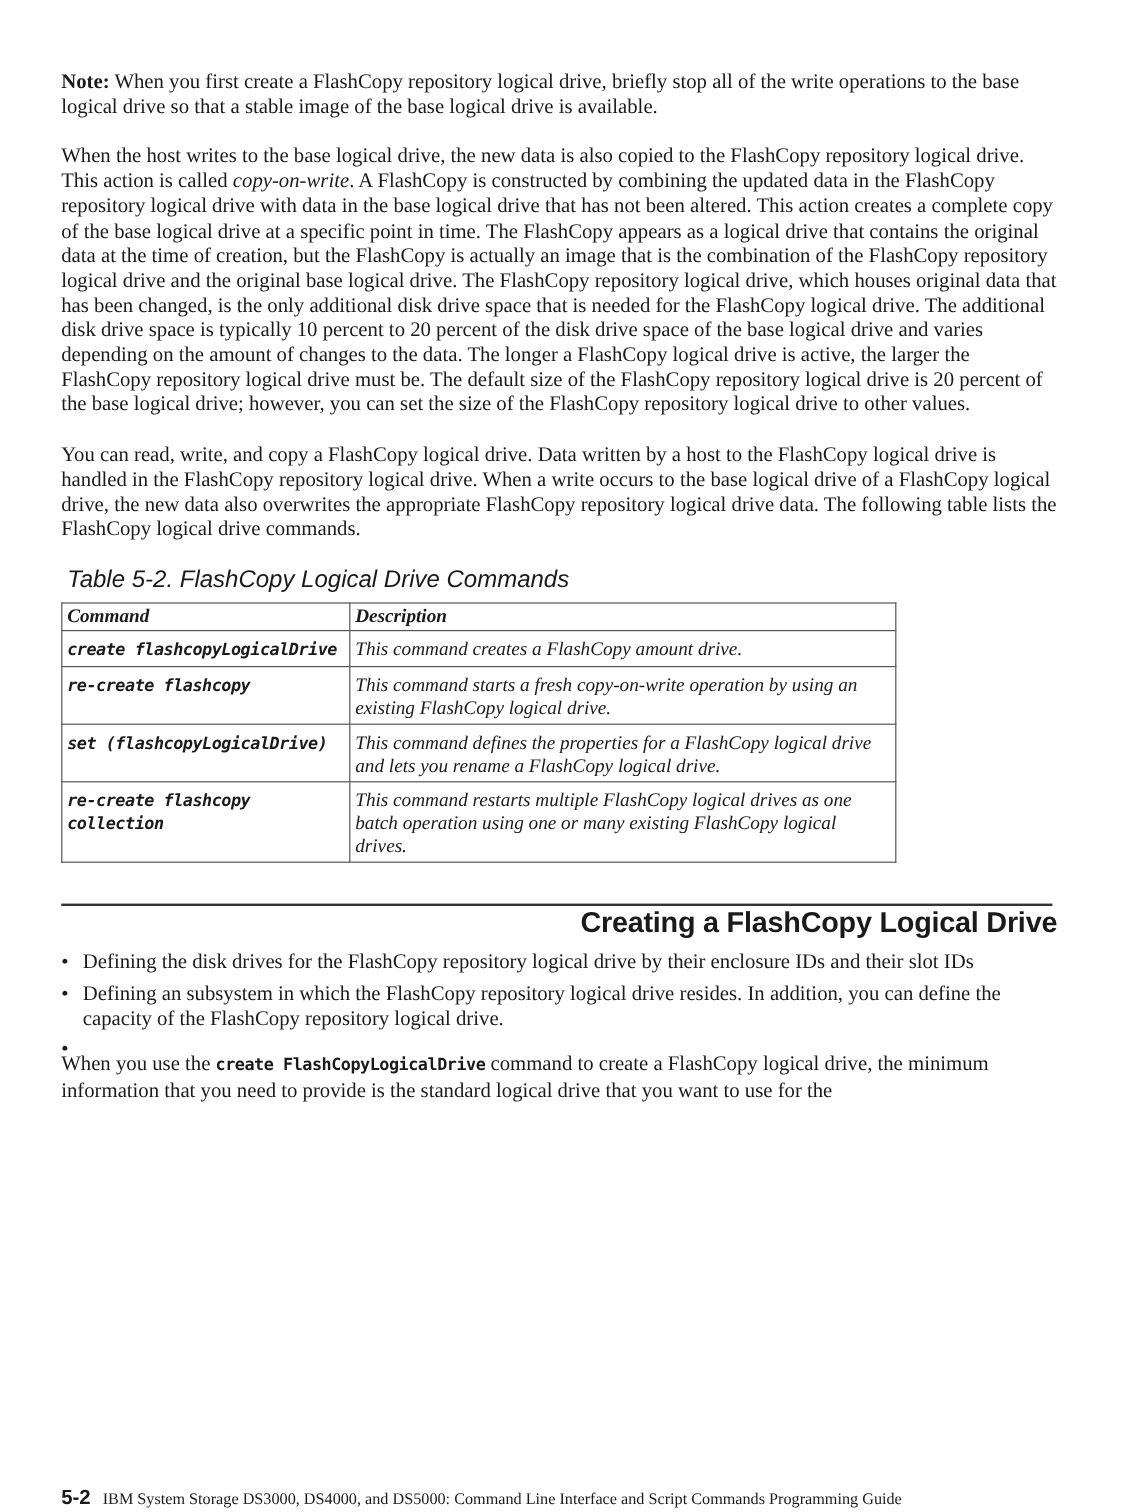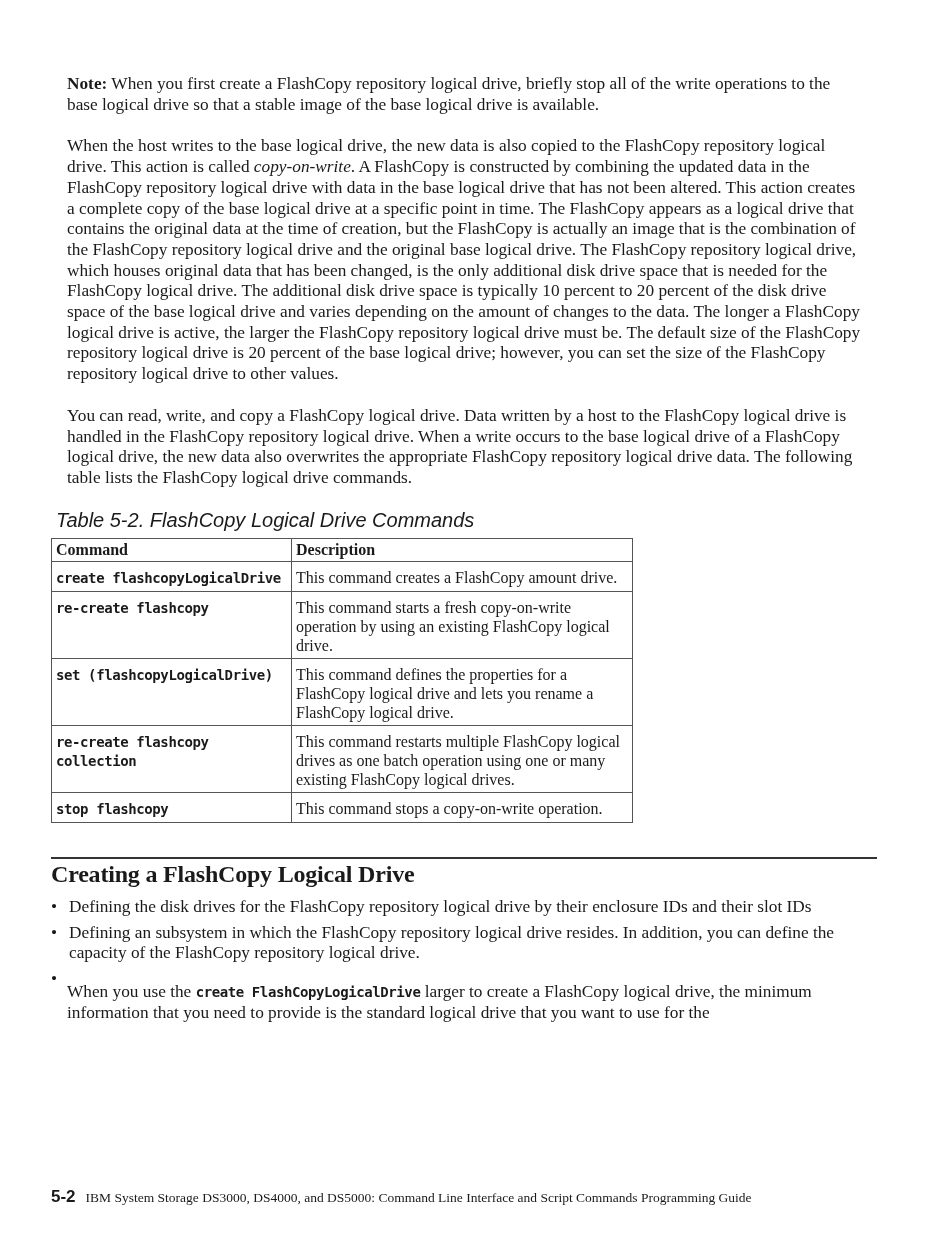--- a/index.html
+++ b/index.html
@@ -1,34 +1,34 @@
 <!DOCTYPE html>
 <html><head>
   <meta charset="utf-8">
   <style>
     html, body { margin: 0; padding: 0; background: #ffffff; }
     body { width: 950px; height: 1260px; position: relative; overflow: hidden; color: #1a1a1a; }
     .page { position: absolute; left: 51px; top: 58px; width: 830px; font-family: "Liberation Serif", "DejaVu Serif", serif; font-size: 17.3px; line-height: 20.7px; }
-    p { margin: 16px; }
+    p { margin: 0; }
     .note { margin-bottom: 21px; }
     .note b { font-weight: bold; }
     .para { margin-bottom: 21px; }
     .mono { font-family: "DejaVu Sans Mono", "Liberation Mono", monospace; font-weight: bold; font-size: 14px; letter-spacing: -0.4px; }
     .caption { font-family: "Liberation Sans", "DejaVu Sans", sans-serif; font-style: italic; font-size: 20px; margin: 4px 0 8px 5px; }
-    table { border-collapse: collapse; width: 582px; font-size: 16px; line-height: 19px; }
+    table { border-collapse: collapse; width: 696px; font-size: 16px; line-height: 19px; font-style: italic; }
     th, td { border: 1px solid #555; vertical-align: top; text-align: left; padding: 2px 4px 3px 4px; }
     th { font-weight: bold; padding: 1px 4px 2px 4px; }
     td.cmd { width: 231px; padding-top: 7px; }
     td.desc { padding-top: 6px; }
     .rule { border-top: 2px solid #333; margin-top: 34px; width: 826px; }
-    h2 { font-family: Liberation Serif, serif; font-weight: bold; font-size: 24px; margin: 5px 0 12px 0; letter-spacing: -0.2px; }
+    h2 { font-family: Liberation Sans, sans-serif; font-weight: bold; font-size: 24px; margin: 5px 0 12px 0; letter-spacing: -0.2px; text-align: right; }
     ul { list-style: none; padding: 0; margin: 6px 0 18px 0; }
     li { position: relative; padding-left: 18px; margin-bottom: 5px; }
     li .bullet { position: absolute; left: 0; top: 0; }
-    .footer { position: absolute; left: 51px; top: 1187px; width: 880px; font-family: "Liberation Serif", "DejaVu Serif", serif; font-size: 13.5px; }
+    .footer { position: absolute; left: 51px; top: 1238px; width: 880px; font-family: "Liberation Serif", "DejaVu Serif", serif; font-size: 13.5px; }
     .footer .pnum { font-family: "Liberation Sans", "DejaVu Sans", sans-serif; font-weight: bold; font-size: 17px; margin-right: 10px; }
   </style>
 </head>
 <body>
 
 <div class="page">
 
   <p class="note"><b>Note:</b><span> When you first create a FlashCopy repository logical drive, briefly stop all of the write operations to the base logical drive so that a stable image of the base logical drive is available.</span></p>
 
   <p class="para"><span>When the host writes to the base logical drive, the new data is also copied to the FlashCopy repository logical drive. This action is called </span><i>copy-on-write</i><span>. A FlashCopy is constructed by combining the updated data in the FlashCopy repository logical drive with data in the base logical drive that has not been altered. This action creates a complete copy of the base logical drive at a specific point in time. The FlashCopy appears as a logical drive that contains the original data at the time of creation, but the FlashCopy is actually an image that is the combination of the FlashCopy repository logical drive and the original base logical drive. The FlashCopy repository logical drive, which houses original data that has been changed, is the only additional disk drive space that is needed for the FlashCopy logical drive. The additional disk drive space is typically 10 percent to 20 percent of the disk drive space of the base logical drive and varies depending on the amount of changes to the data. The longer a FlashCopy logical drive is active, the larger the FlashCopy repository logical drive must be. The default size of the FlashCopy repository logical drive is 20 percent of the base logical drive; however, you can set the size of the FlashCopy repository logical drive to other values.</span></p>
@@ -54,36 +54,32 @@
         <td class="desc">This command starts a fresh copy-on-write operation by using an existing FlashCopy logical drive.</td>
       </tr>
       <tr>
         <td class="cmd mono">set (flashcopyLogicalDrive)</td>
         <td class="desc">This command defines the properties for a FlashCopy logical drive and lets you rename a FlashCopy logical drive.</td>
       </tr>
       <tr>
         <td class="cmd mono">re-create flashcopy collection</td>
         <td class="desc">This command restarts multiple FlashCopy logical drives as one batch operation using one or many existing FlashCopy logical drives.</td>
       </tr>
-      <tr>
-        <td class="cmd mono">stop flashcopy</td>
-        <td class="desc">This command stops a copy-on-write operation.</td>
-      </tr>
     </tbody>
   </table>
 
   <div class="rule"></div>
   <h2>Creating a FlashCopy Logical Drive</h2>
 
 
   <ul>
     <li><span class="bullet">•</span><span>Defining the disk drives for the FlashCopy repository logical drive by their enclosure IDs and their slot IDs</span></li>
     <li><span class="bullet">•</span><span>Defining an subsystem in which the FlashCopy repository logical drive resides. In addition, you can define the capacity of the FlashCopy repository logical drive.</span></li>
     <li><span class="bullet">•</span></li>
   </ul>
 
-  <p><span>When you use the </span><span class="mono">create FlashCopyLogicalDrive</span><span> larger to create a FlashCopy logical drive, the minimum information that you need to provide is the standard logical drive that you want to use for the</span></p>
+  <p><span>When you use the </span><span class="mono">create FlashCopyLogicalDrive</span><span> command to create a FlashCopy logical drive, the minimum information that you need to provide is the standard logical drive that you want to use for the</span></p>
 
 </div>
 
 <div class="footer">
   <span class="pnum">5-2</span><span>IBM System Storage DS3000, DS4000, and DS5000: Command Line Interface and Script Commands Programming Guide</span>
 </div>
 
 </body></html>

